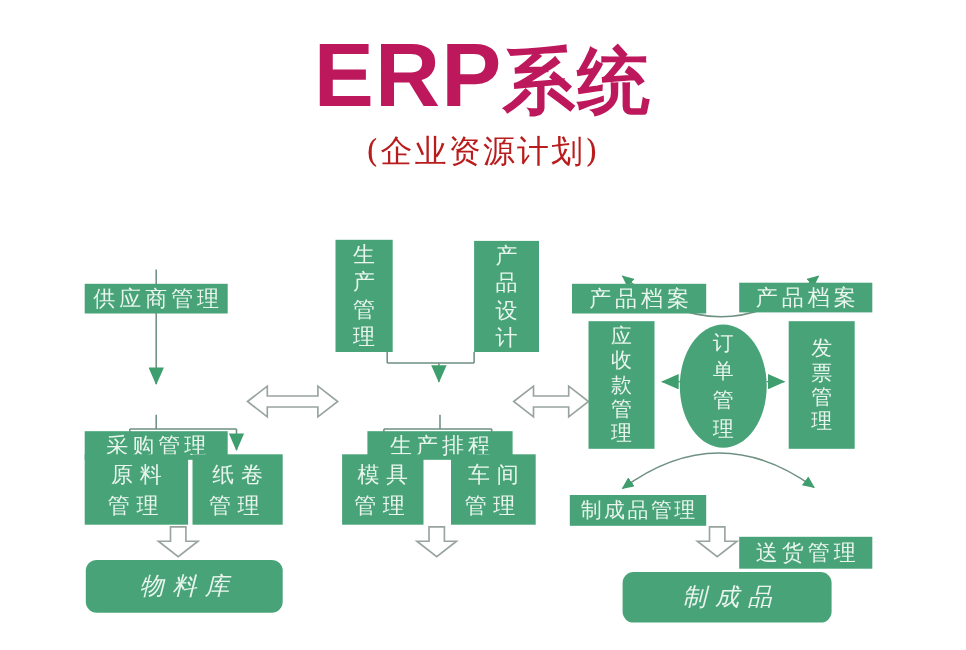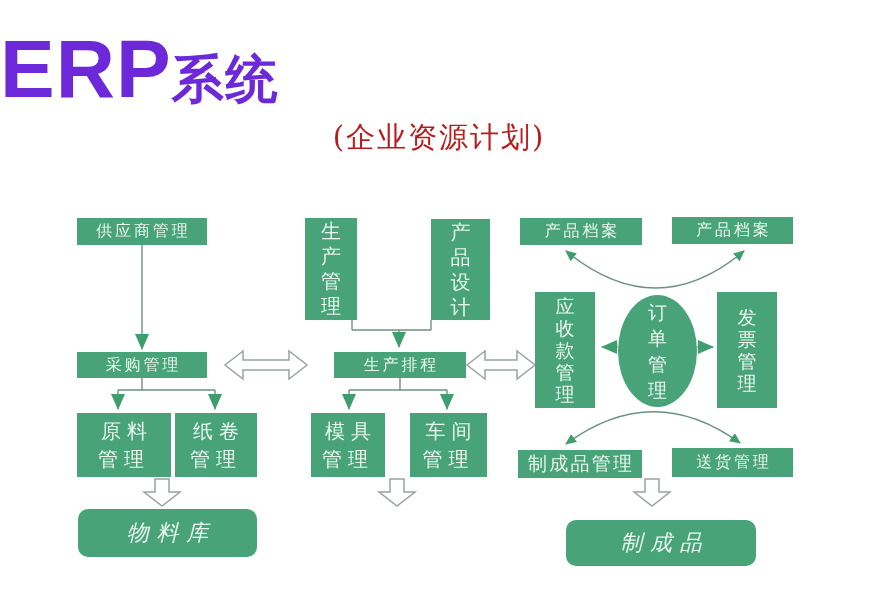--- a/index.html
+++ b/index.html
@@ -1,35 +1,35 @@
 <!DOCTYPE html>
 <html><head>
 <meta charset="utf-8">
 <style>
   html,body{margin:0;padding:0;background:#ffffff;}
   #canvas{
     position:relative;width:878px;height:591px;background:#ffffff;overflow:hidden;
     font-family:"DejaVu Serif","Liberation Serif",serif;
   }
   
-  .title-wrap{position:absolute;left:0;top:28px;width:878px;text-align:left;color:#6d28d9;}
+  .title-wrap{position:absolute;left:0;top:28px;width:878px;text-align:center;color:#be185d;}
   .title-line{display:inline-flex;align-items:baseline;justify-content:center;}
   .title-en{font-family:"Liberation Sans","DejaVu Sans",sans-serif;font-weight:bold;font-size:82px;letter-spacing:1px;line-height:1;}
-  .title-zh{font-family:"DejaVu Serif",serif;font-weight:bold;font-size:52px;line-height:1;letter-spacing:2px;}
+  .title-zh{font-family:"DejaVu Serif",serif;font-weight:bold;font-size:66px;line-height:1;letter-spacing:2px;}
   .subtitle{position:absolute;left:0;top:118px;width:878px;text-align:center;color:#b91c1c;
     font-size:29px;letter-spacing:2px;font-family:"DejaVu Serif",serif;}
   
   #wires{position:absolute;left:0;top:0;z-index:1;}
   
   .node{
     position:absolute;z-index:2;background:#48a478;color:#e9f5ed;
     display:flex;align-items:center;justify-content:center;text-align:center;
     white-space:pre-line;
   }
-  .h1{font-size:16px;letter-spacing:0.18em;text-indent:0.18em;}
+  .h1{font-size:20px;letter-spacing:0.18em;text-indent:0.18em;margin-top:40px;}
   .h2{font-size:19px;letter-spacing:0.12em;text-indent:0.12em;}
   .two{font-size:20px;line-height:28px;letter-spacing:0.3em;text-indent:0.3em;}
   .vert4{font-size:20px;line-height:25px;}
   .vert5{font-size:19px;line-height:22px;}
   .rounded{border-radius:10px;font-size:22px;letter-spacing:0.35em;text-indent:0.35em;font-style:italic;}
   .ellipse{border-radius:50%;font-size:19px;line-height:26px;}
 </style>
 </head>
 <body>
 

